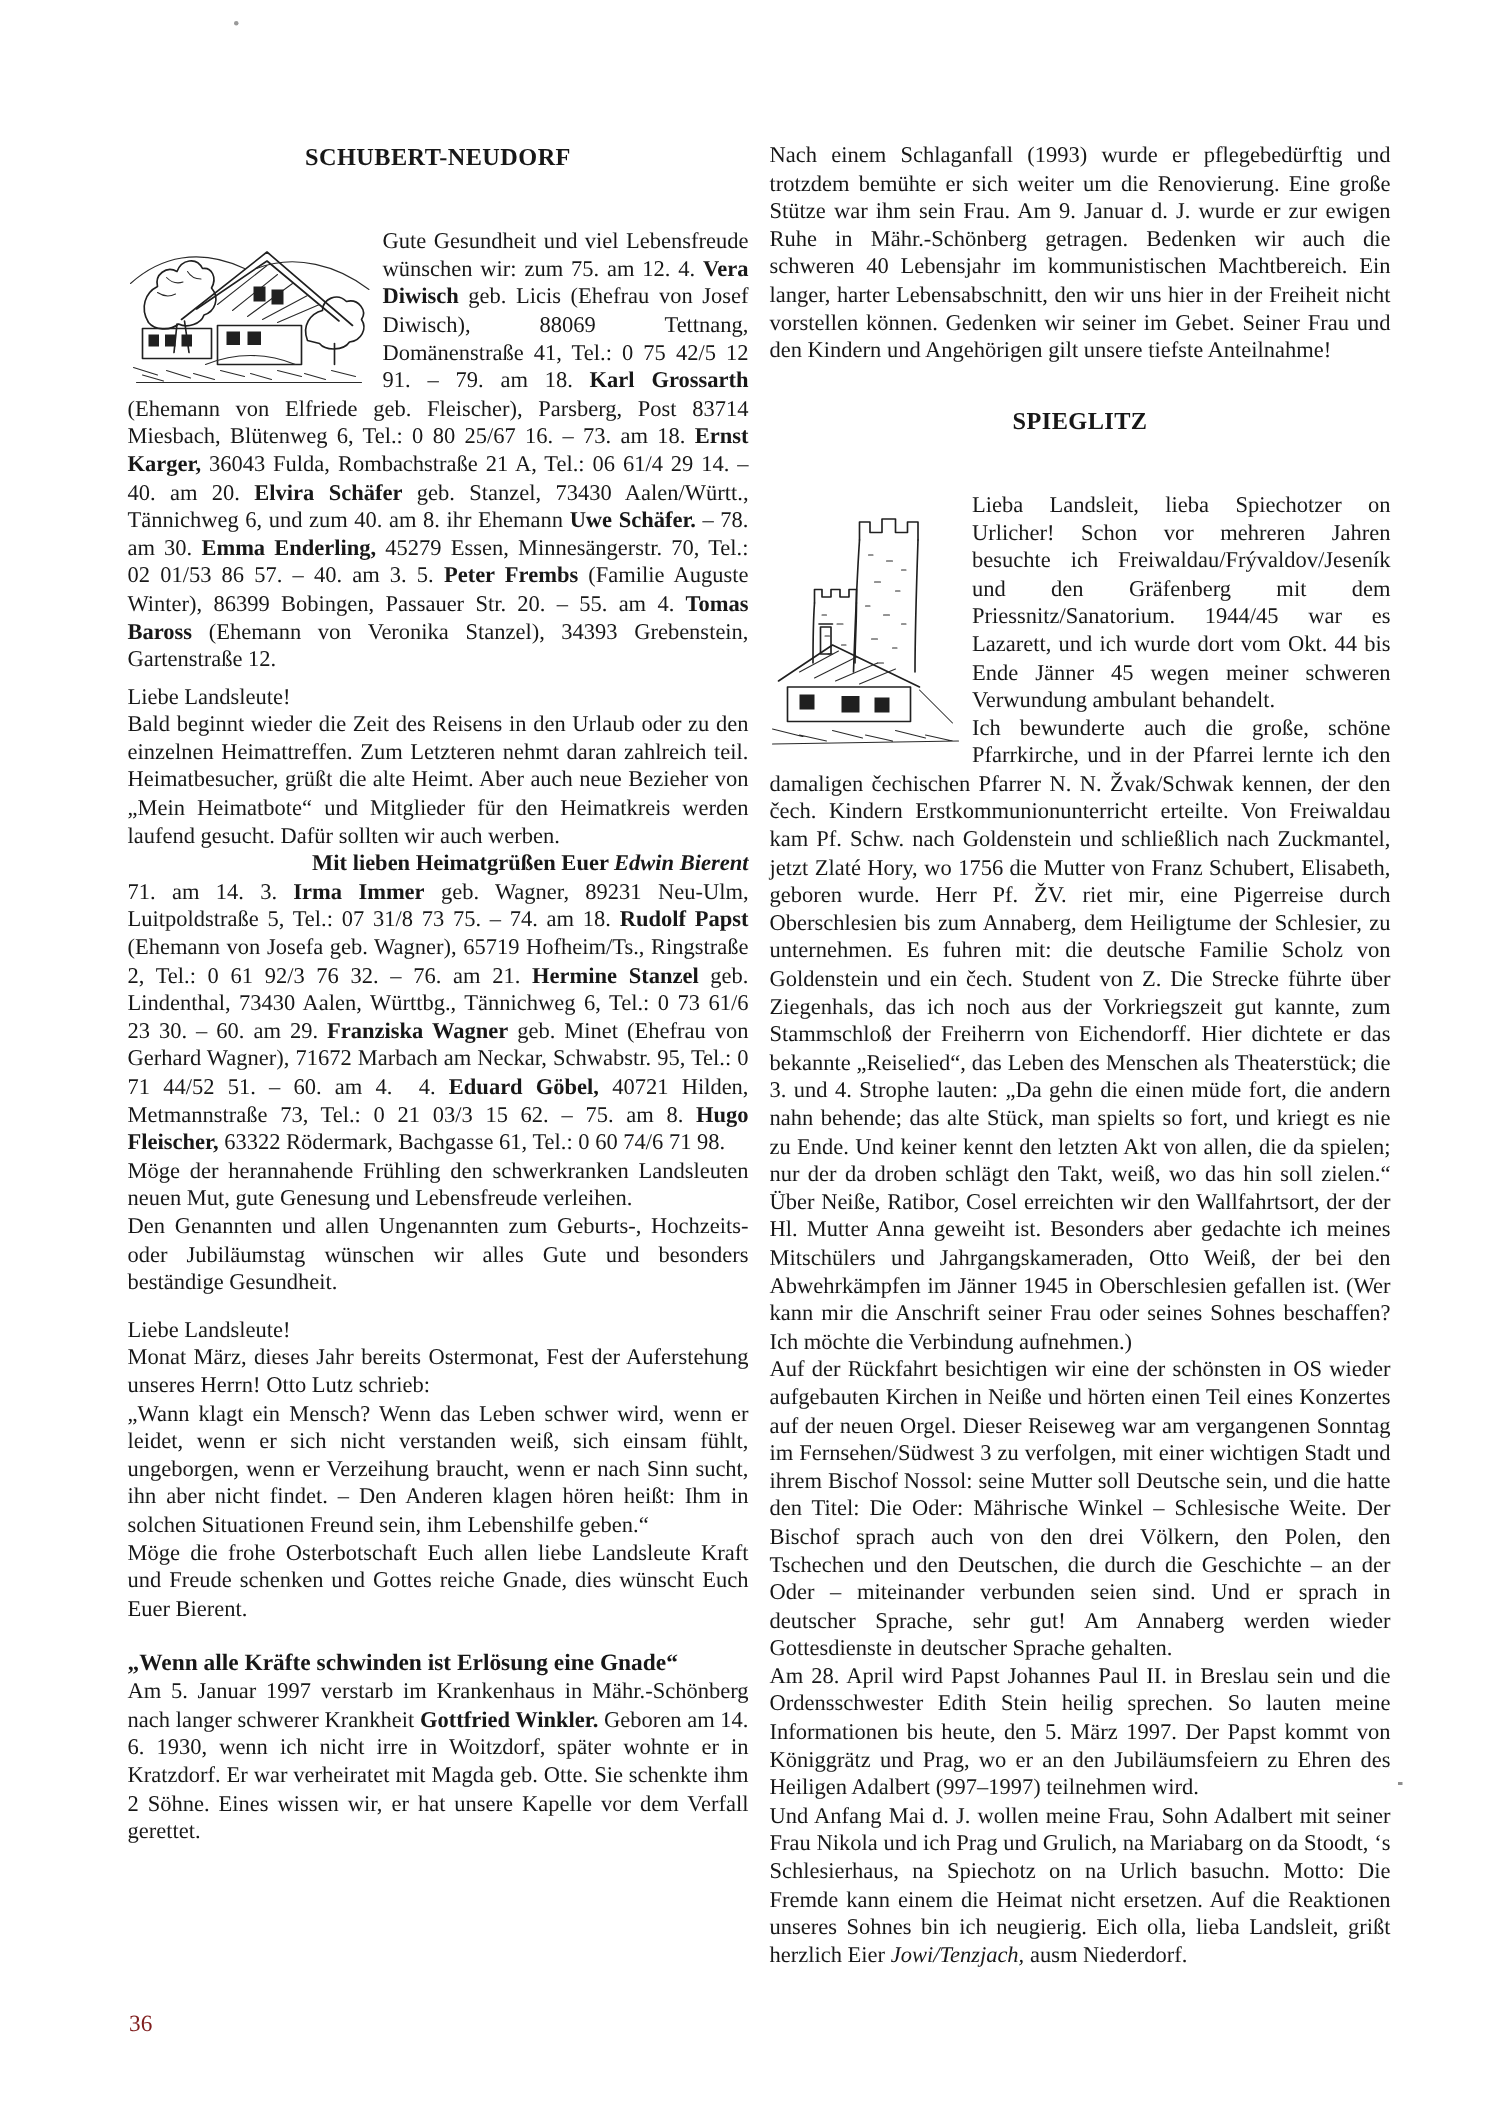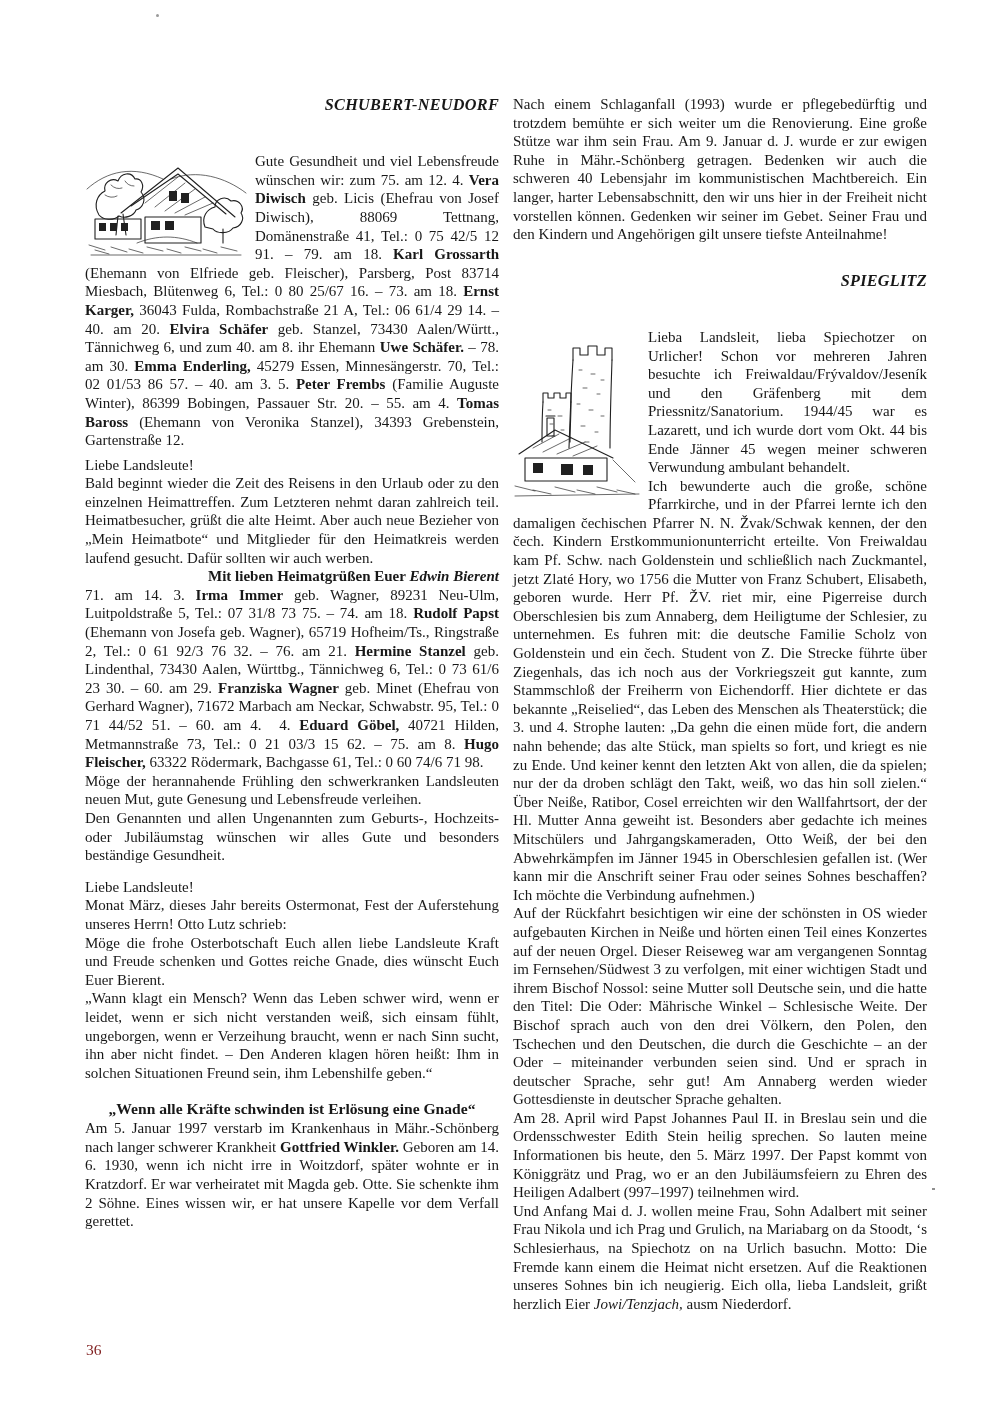--- a/index.html
+++ b/index.html
@@ -20,27 +20,26 @@
   }
   .col{
     width:414px;
     font-size:15px;line-height:18.6px;
     text-align:justify;
   }
   .col p{margin:0;white-space:pre-wrap;hyphens:auto;}
   .b{font-weight:bold;}
   .i{font-style:italic;}
   .chead{
-    margin:0;text-align:right;font-weight:bold;
+    margin:0;text-align:center;font-weight:bold;
     font-size:16.2px;letter-spacing:.3px;line-height:20px;
     white-space:pre-wrap;
-    font-style:italic;
   }
   .subhead{
-    margin:0;text-align:center;font-weight:bold;
+    margin:0;text-align:left;font-weight:bold;
     font-size:15.6px;line-height:20px;white-space:pre-wrap;font-family:Liberation Serif, serif;
   }
   .boldline{font-weight:bold;}
   .sig{text-align:right;font-weight:bold;}
   .gap-sm{margin-top:6px !important;}
   .gap-md{margin-top:13px !important;}
   .gap-lg{margin-top:17px !important;}
   .gap-xl{margin-top:27px !important;}
   figure{margin:0;padding:0;}
   .fig-house{float:left;width:163px;height:104px;margin:3px 7px 1px 0;}
@@ -99,22 +98,22 @@
       <p class="gap-sm">Liebe Landsleute!
 Bald beginnt wieder die Zeit des Reisens in den Urlaub oder zu den einzelnen Heimattreffen. Zum Letzteren nehmt daran zahlreich teil. Heimatbesucher, grüßt die alte Heimt. Aber auch neue Bezieher von „Mein Heimatbote“ und Mitglieder für den Heimatkreis werden laufend gesucht. Dafür sollten wir auch werben.</p>
       <p class="sig"><span>Mit lieben Heimatgrüßen Euer </span><span class="i">Edwin Bierent</span></p>
 
       <p><span>71. am 14. 3. </span><span class="b">Irma Immer</span><span> geb. Wagner, 89231 Neu-Ulm, Luitpoldstraße 5, Tel.: 07 31/8 73 75. – 74. am 18. </span><span class="b">Rudolf Papst</span><span> (Ehemann von Josefa geb. Wagner), 65719 Hofheim/Ts., Ringstraße 2, Tel.: 0 61 92/3 76 32. – 76. am 21. </span><span class="b">Hermine Stanzel</span><span> geb. Lindenthal, 73430 Aalen, Württbg., Tännichweg 6, Tel.: 0 73 61/6 23 30. – 60. am 29. </span><span class="b">Franziska Wagner</span><span> geb. Minet (Ehefrau von Gerhard Wagner), 71672 Marbach am Neckar, Schwabstr. 95, Tel.: 0 71 44/52 51. – 60. am 4.  4. </span><span class="b">Eduard Göbel,</span><span> 40721 Hilden, Metmannstraße 73, Tel.: 0 21 03/3 15 62. – 75. am 8. </span><span class="b">Hugo Fleischer,</span><span> 63322 Rödermark, Bachgasse 61, Tel.: 0 60 74/6 71 98.</span></p>
       <p>Möge der herannahende Frühling den schwerkranken Landsleuten neuen Mut, gute Genesung und Lebensfreude verleihen.</p>
       <p>Den Genannten und allen Ungenannten zum Geburts-, Hochzeits- oder Jubiläumstag wünschen wir alles Gute und besonders beständige Gesundheit.</p>
 
       <p class="gap-md">Liebe Landsleute!
 Monat März, dieses Jahr bereits Ostermonat, Fest der Auferstehung unseres Herrn! Otto Lutz schrieb:</p>
+      <p>„Wann klagt ein Mensch? Wenn das Leben schwer wird, wenn er leidet, wenn er sich nicht verstanden weiß, sich einsam fühlt, ungeborgen, wenn er Verzeihung braucht, wenn er nach Sinn sucht, ihn aber nicht findet. – Den Anderen klagen hören heißt: Ihm in solchen Situationen Freund sein, ihm Lebenshilfe geben.“</p>
       <p>Möge die frohe Osterbotschaft Euch allen liebe Landsleute Kraft und Freude schenken und Gottes reiche Gnade, dies wünscht Euch Euer Bierent.</p>
-      <p>„Wann klagt ein Mensch? Wenn das Leben schwer wird, wenn er leidet, wenn er sich nicht verstanden weiß, sich einsam fühlt, ungeborgen, wenn er Verzeihung braucht, wenn er nach Sinn sucht, ihn aber nicht findet. – Den Anderen klagen hören heißt: Ihm in solchen Situationen Freund sein, ihm Lebenshilfe geben.“</p>
 
       <p class="subhead gap-lg">„Wenn alle Kräfte schwinden ist Erlösung eine Gnade“</p>
       <p><span>Am 5. Januar 1997 verstarb im Krankenhaus in Mähr.-Schönberg nach langer schwerer Krankheit </span><span class="b">Gottfried Winkler.</span><span> Geboren am 14. 6. 1930, wenn ich nicht irre in Woitzdorf, später wohnte er in Kratzdorf. Er war verheiratet mit Magda geb. Otte. Sie schenkte ihm 2 Söhne. Eines wissen wir, er hat unsere Kapelle vor dem Verfall gerettet.</span></p>
     </div>
 
     <div class="col">
       <p>Nach einem Schlaganfall (1993) wurde er pflegebedürftig und trotzdem bemühte er sich weiter um die Renovierung. Eine große Stütze war ihm sein Frau. Am 9. Januar d. J. wurde er zur ewigen Ruhe in Mähr.-Schönberg getragen. Bedenken wir auch die schweren 40 Lebensjahr im kommunistischen Machtbereich. Ein langer, harter Lebensabschnitt, den wir uns hier in der Freiheit nicht vorstellen können. Gedenken wir seiner im Gebet. Seiner Frau und den Kindern und Angehörigen gilt unsere tiefste Anteilnahme!</p>
 
       <p class="chead gap-xl">SPIEGLITZ</p>
 

